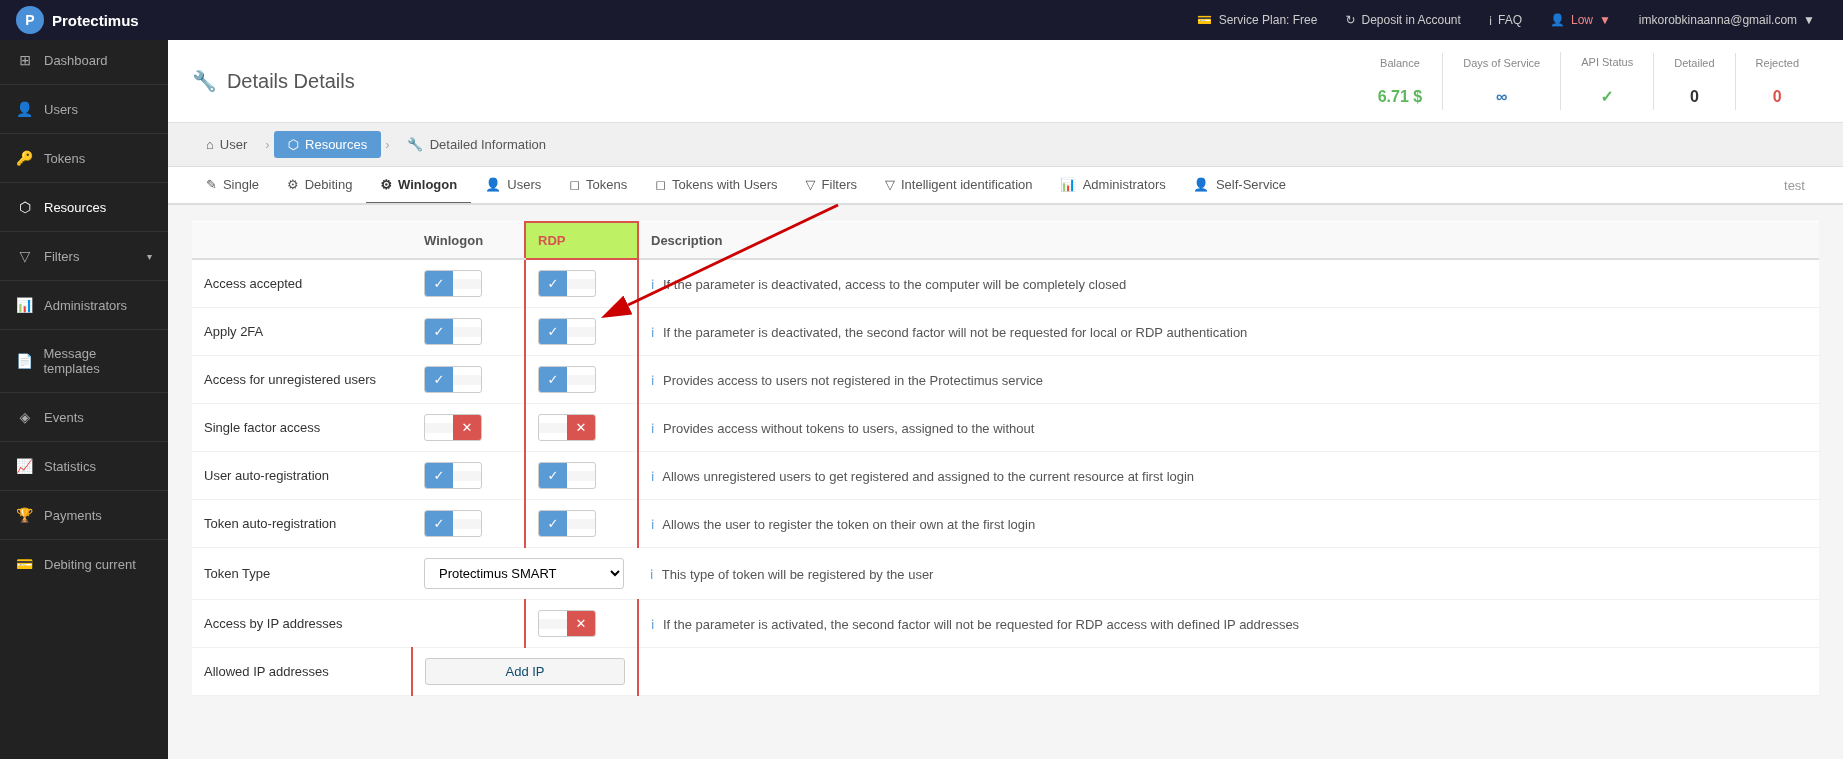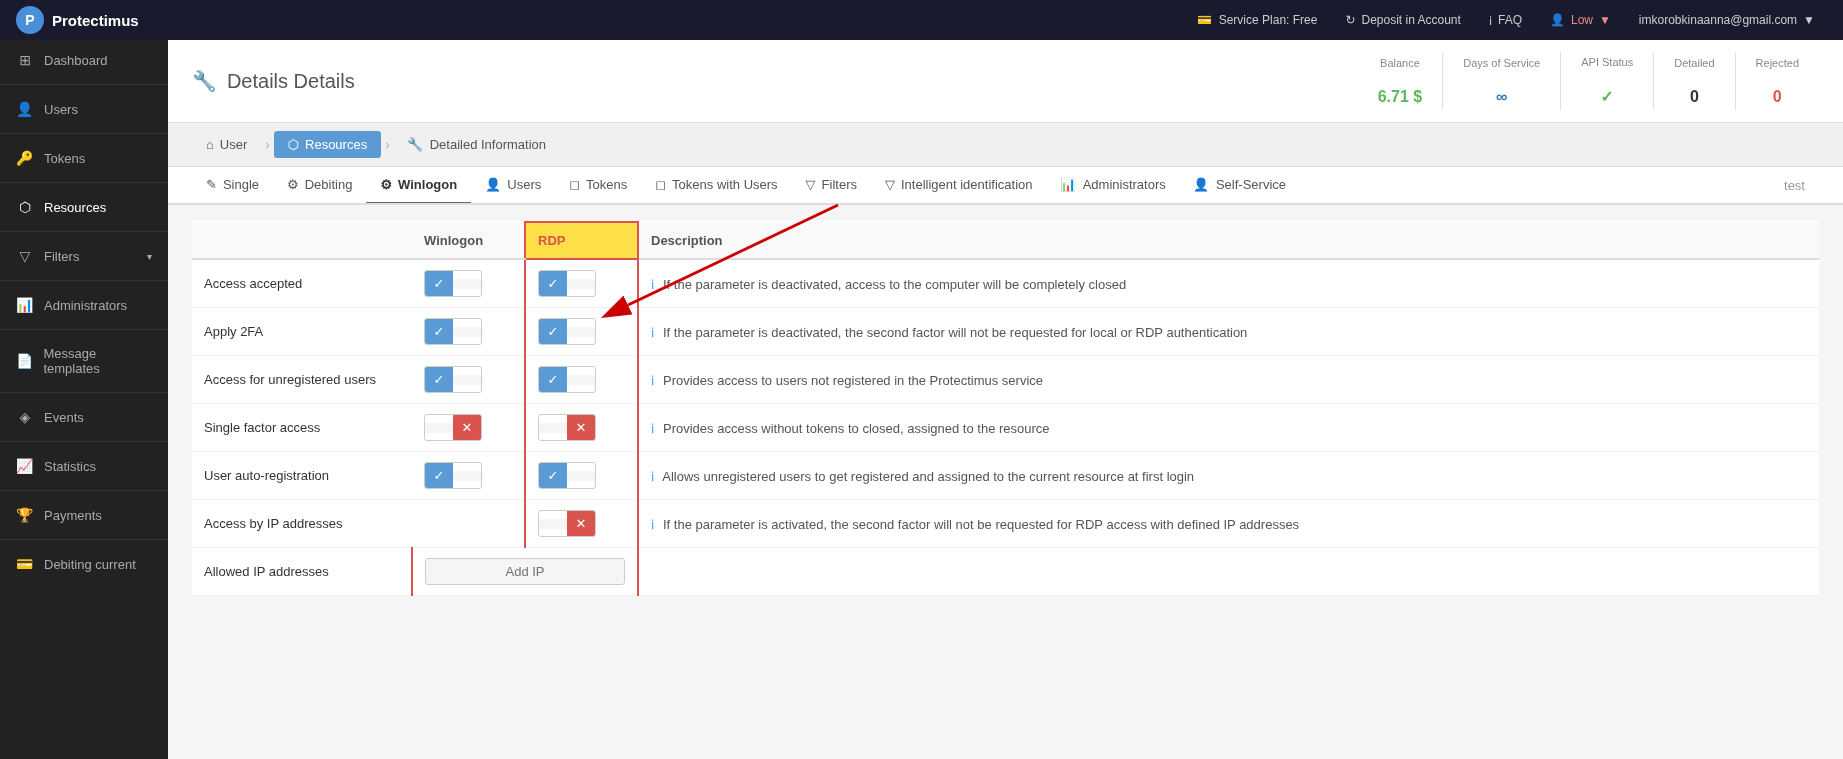--- a/index.html
+++ b/index.html
@@ -74,21 +74,21 @@
     .rdp-cell-last { border-left: 2px solid #d9534f; border-right: 2px solid #d9534f; border-bottom: 2px solid #d9534f; }
 
     
     .desc-cell { color: #555; font-size: 12px; }
     .info-icon { color: #5b9bd5; margin-right: 5px; }
 
     
     .token-select { padding: 6px 10px; border: 1px solid #ccc; border-radius: 3px; background: #fff; font-size: 13px; width: 200px; }
 
     
-    .add-ip-btn { padding: 5px 12px; border: 1px solid #ccc; border-radius: 3px; background: #f5f5f5; color: #737373; cursor: pointer; font-size: 13px; width: 200px; text-align: center; }
+    .add-ip-btn { padding: 5px 12px; border: 1px solid #ccc; border-radius: 3px; background: #f5f5f5; color: #0c4a6e; cursor: pointer; font-size: 13px; width: 200px; text-align: center; }
   </style>
 </head>
 <body>
 
 <div class="top-navbar">
   <div class="logo">
     <div class="logo-icon">P</div>
     <span>Protectimus</span>
   </div>
   <div class="top-nav-items">
@@ -280,21 +280,21 @@
           </marker>
         </defs>
         <line x1="290" y1="10" x2="80" y2="110" stroke="#cc0000" stroke-width="3" marker-end="url(#arrowhead)"></line>
       </svg>
 
       <table class="winlogon-table">
         <thead>
           <tr>
             <th style="width:220px;"></th>
             <th style="width:100px;">Winlogon</th>
-            <th style="width:100px;border:2px solid #d9534f;background:#fde047;color:#d9534f;">RDP</th>
+            <th style="width:100px;border:2px solid #d9534f;background:#bef264;color:#d9534f;">RDP</th>
             <th>Description</th>
           </tr>
         </thead>
         <tbody>
 
           <tr>
             <td>Access accepted</td>
             <td>
               <div class="toggle-group">
                 <div class="toggle-on">✓</div>
@@ -362,21 +362,21 @@
               </div>
             </td>
             <td class="rdp-cell">
               <div class="toggle-group">
                 <div class="toggle-off no-icon"></div>
                 <div class="toggle-on red-x">✕</div>
               </div>
             </td>
             <td class="desc-cell">
               <span class="info-icon">ℹ</span>
-              <span>Provides access without tokens to closed, assigned to the resource</span>
+              <span>Provides access without tokens to users, assigned to the without</span>
             </td>
           </tr>
 
           <tr>
             <td>User auto-registration</td>
             <td>
               <div class="toggle-group">
                 <div class="toggle-on">✓</div>
                 <div class="toggle-off"></div>
               </div>
@@ -386,21 +386,54 @@
                 <div class="toggle-on">✓</div>
                 <div class="toggle-off"></div>
               </div>
             </td>
             <td class="desc-cell">
               <span class="info-icon">ℹ</span>
               <span>Allows unregistered users to get registered and assigned to the current resource at first login</span>
             </td>
           </tr>
 
-
+          <tr>
+            <td>Token auto-registration</td>
+            <td>
+              <div class="toggle-group">
+                <div class="toggle-on">✓</div>
+                <div class="toggle-off"></div>
+              </div>
+            </td>
+            <td class="rdp-cell">
+              <div class="toggle-group">
+                <div class="toggle-on">✓</div>
+                <div class="toggle-off"></div>
+              </div>
+            </td>
+            <td class="desc-cell">
+              <span class="info-icon">ℹ</span>
+              <span>Allows the user to register the token on their own at the first login</span>
+            </td>
+          </tr>
+
+          <tr>
+            <td>Token Type</td>
+            <td colspan="2">
+              <select class="token-select">
+                <option>Protectimus SMART</option>
+                <option>TOTP</option>
+                <option>HOTP</option>
+              </select>
+            </td>
+            <td class="desc-cell">
+              <span class="info-icon">ℹ</span>
+              <span>This type of token will be registered by the user</span>
+            </td>
+          </tr>
 
           <tr>
             <td>Access by IP addresses</td>
             <td></td>
             <td class="rdp-cell">
               <div class="toggle-group">
                 <div class="toggle-off no-icon"></div>
                 <div class="toggle-on red-x">✕</div>
               </div>
             </td>

